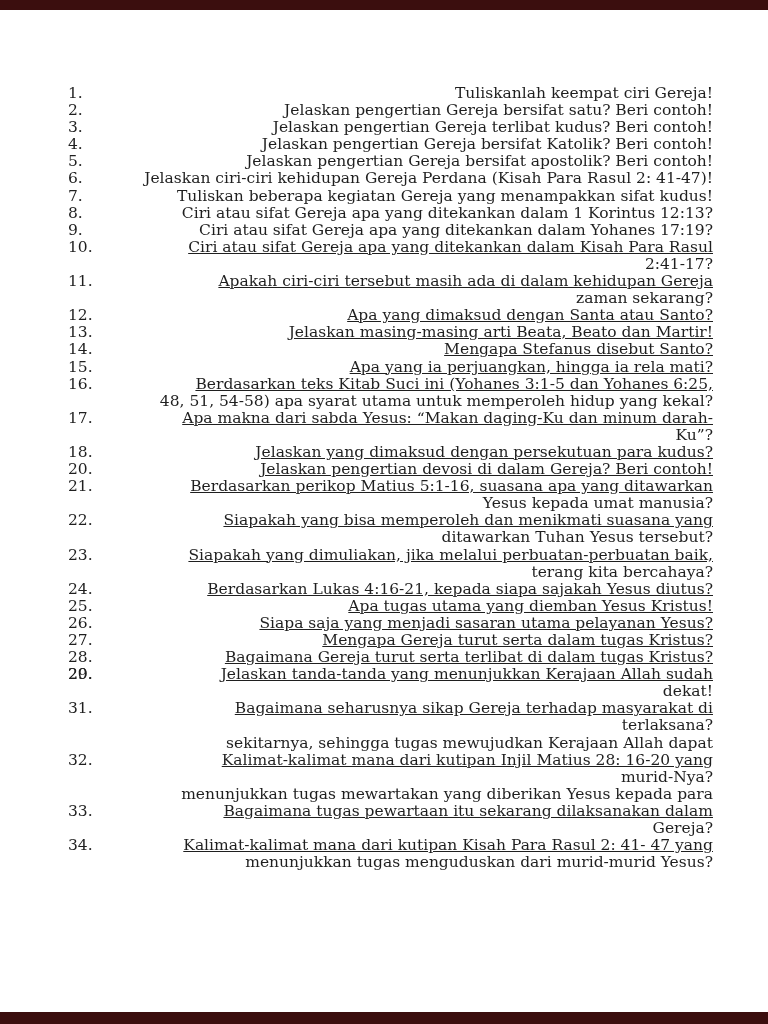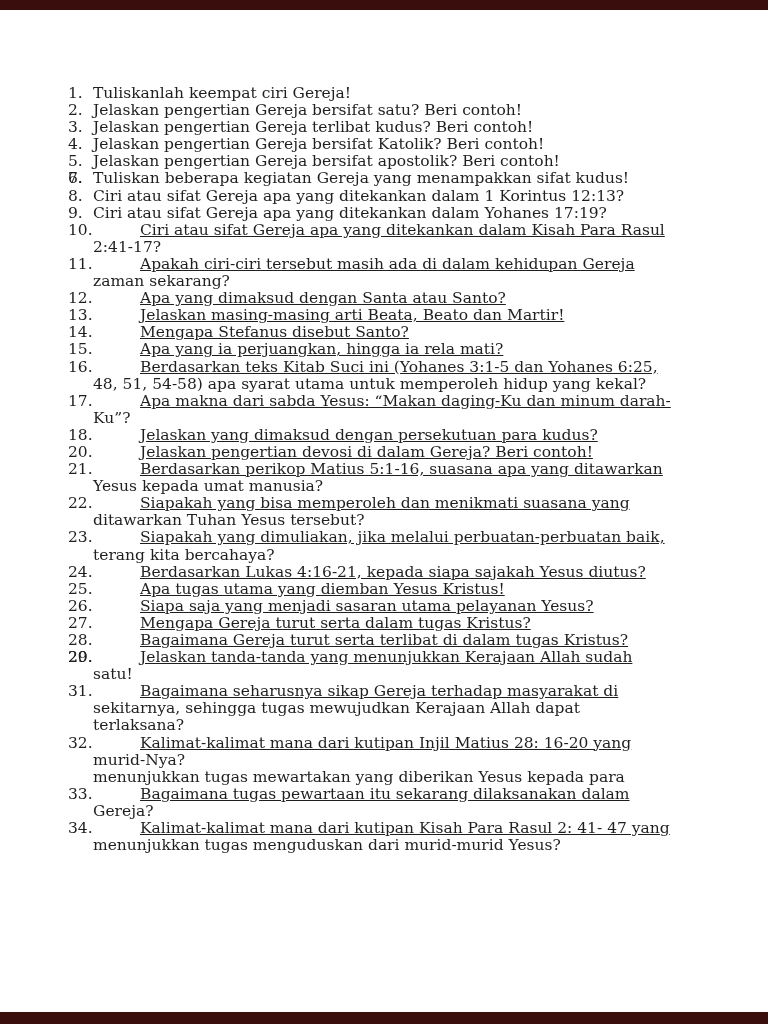--- a/index.html
+++ b/index.html
@@ -40,20 +40,21 @@
     left: 68px;
     top: 0;
     white-space: nowrap;
   }
   .lines {
     margin-left: 93px;
     margin-right: 55px;
   }
   .line {
     white-space: nowrap;
+    text-align: right;
   }
   .line.tabbed {
     text-indent: 47px;
     text-decoration: underline;
   }
 </style>
 </head>
 <body style="background: rgb(255, 255, 255); color: rgb(31, 31, 31);">
 
 <div class="edge-bar top" style="background: rgb(59, 14, 14);"></div>
@@ -85,20 +86,23 @@
         </div>
       </div>
       <div class="item">
         <span class="num">5.</span>
         <div class="lines">
           <div class="line">Jelaskan pengertian Gereja bersifat apostolik? Beri contoh!</div>
         </div>
       </div>
       <div class="item">
         <span class="num">6.</span>
+        <div class="lines">
+          <div class="line">Jelaskan ciri-ciri kehidupan Gereja Perdana (Kisah Para Rasul 2: 41-47)!</div>
+        </div>
       </div>
       <div class="item">
         <span class="num">7.</span>
         <div class="lines">
           <div class="line">Tuliskan beberapa kegiatan Gereja yang menampakkan sifat kudus!</div>
         </div>
       </div>
       <div class="item">
         <span class="num">8.</span>
         <div class="lines">
@@ -226,29 +230,29 @@
           <div class="line tabbed">Bagaimana Gereja turut serta terlibat di dalam tugas Kristus?</div>
         </div>
       </div>
       <div class="item">
         <span class="num">29.</span>
       </div>
       <div class="item">
         <span class="num">20.</span>
         <div class="lines">
           <div class="line tabbed">Jelaskan tanda-tanda yang menunjukkan Kerajaan Allah sudah</div>
-          <div class="line">satu!</div>
+          <div class="line">dekat!</div>
         </div>
       </div>
       <div class="item">
         <span class="num">31.</span>
         <div class="lines">
           <div class="line tabbed">Bagaimana seharusnya sikap Gereja terhadap masyarakat di</div>
+          <div class="line">terlaksana?</div>
           <div class="line">sekitarnya, sehingga tugas mewujudkan Kerajaan Allah dapat</div>
-          <div class="line">terlaksana?</div>
         </div>
       </div>
       <div class="item">
         <span class="num">32.</span>
         <div class="lines">
           <div class="line tabbed">Kalimat-kalimat mana dari kutipan Injil Matius 28: 16-20 yang</div>
           <div class="line">murid-Nya?</div>
           <div class="line">menunjukkan tugas mewartakan yang diberikan Yesus kepada para</div>
         </div>
       </div>

